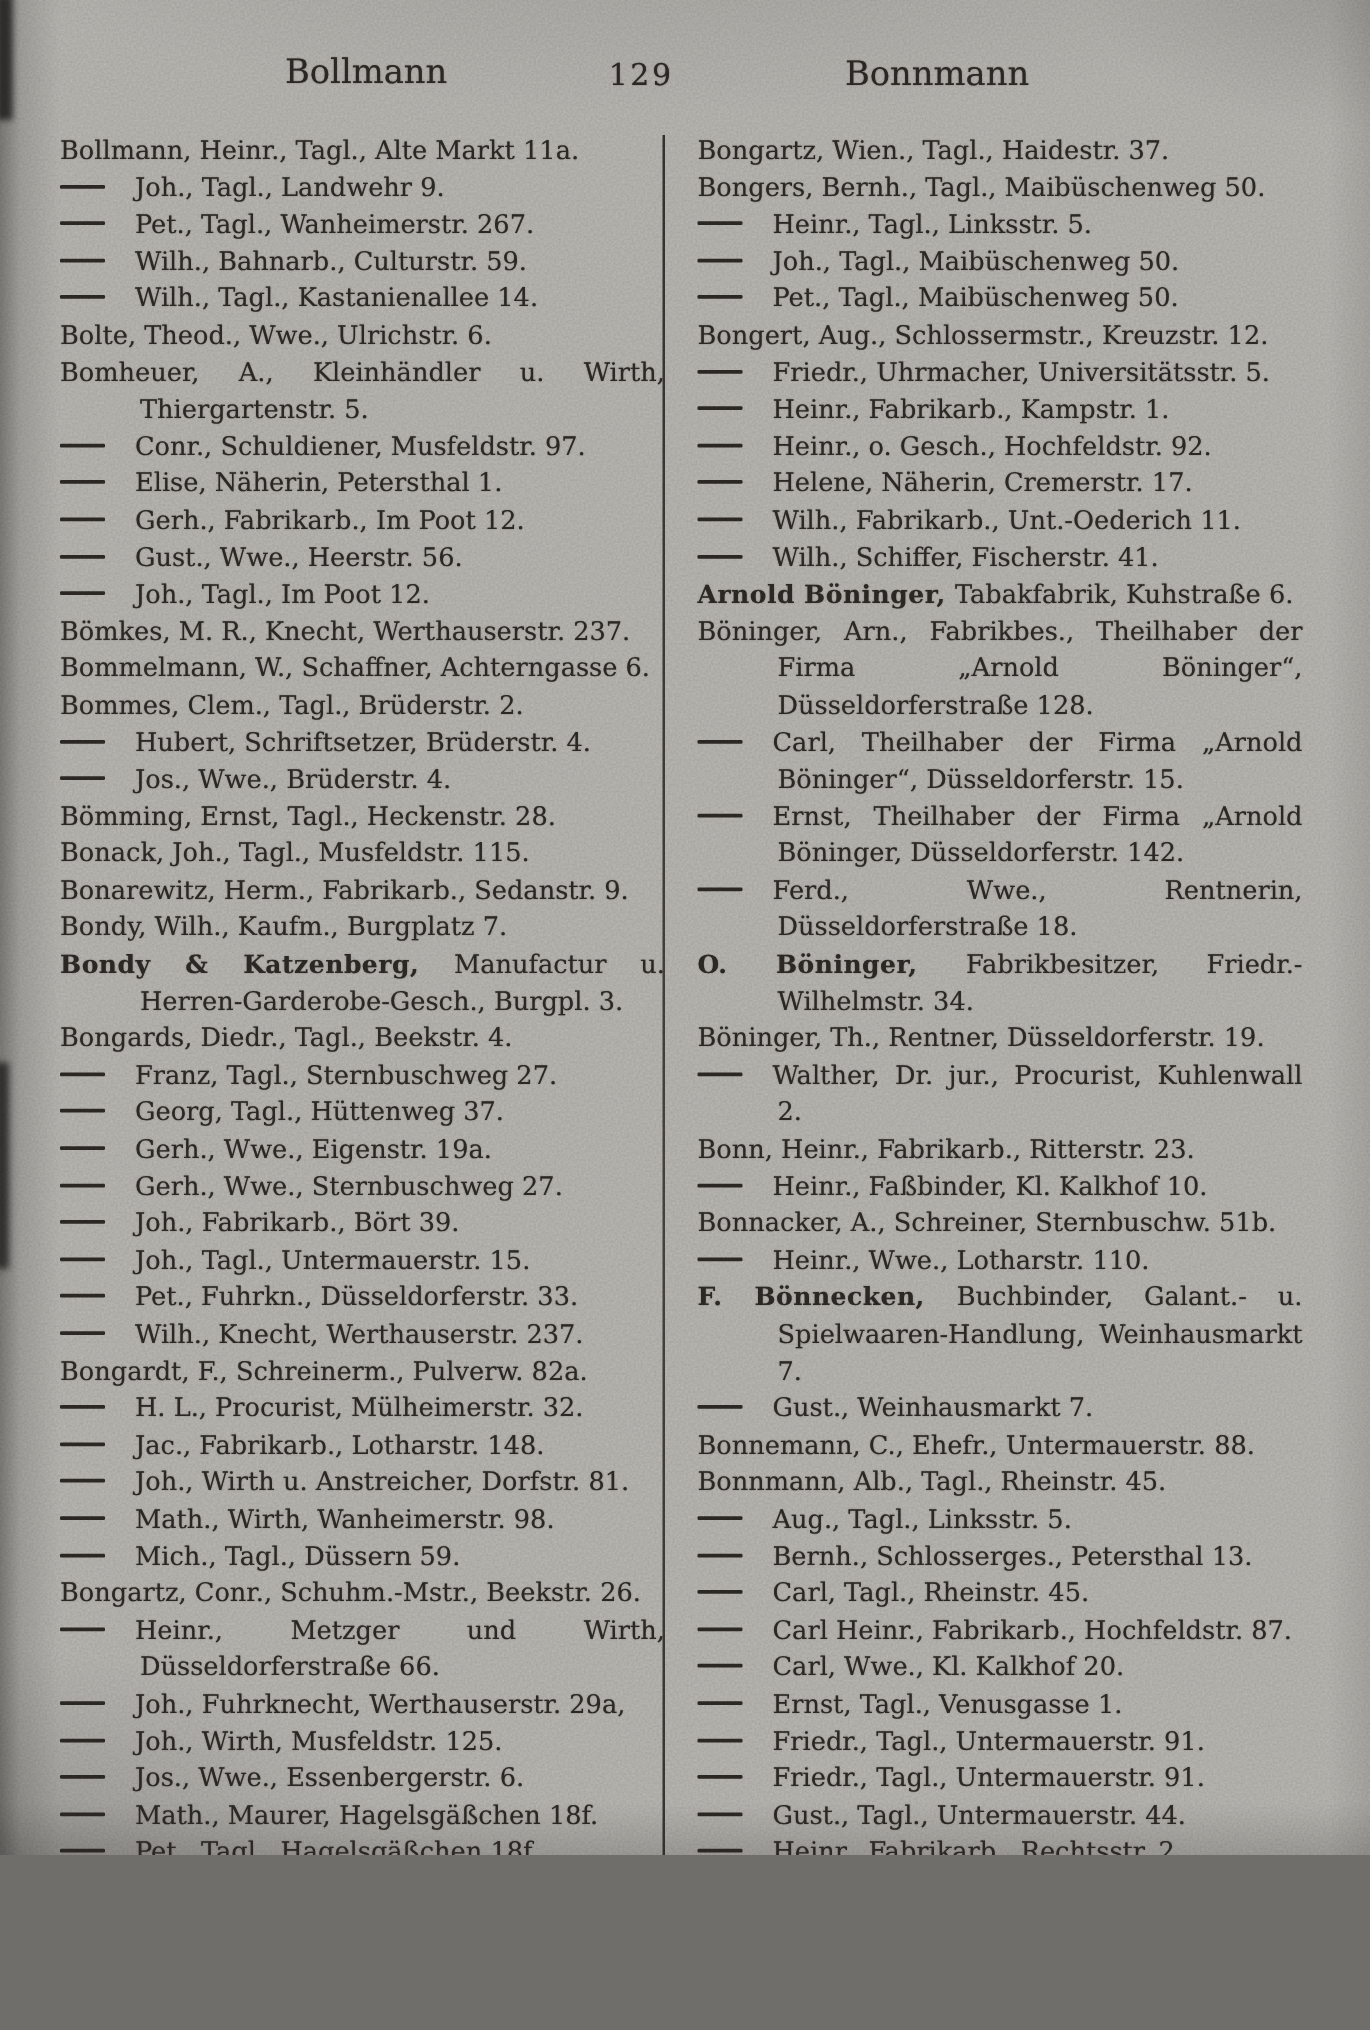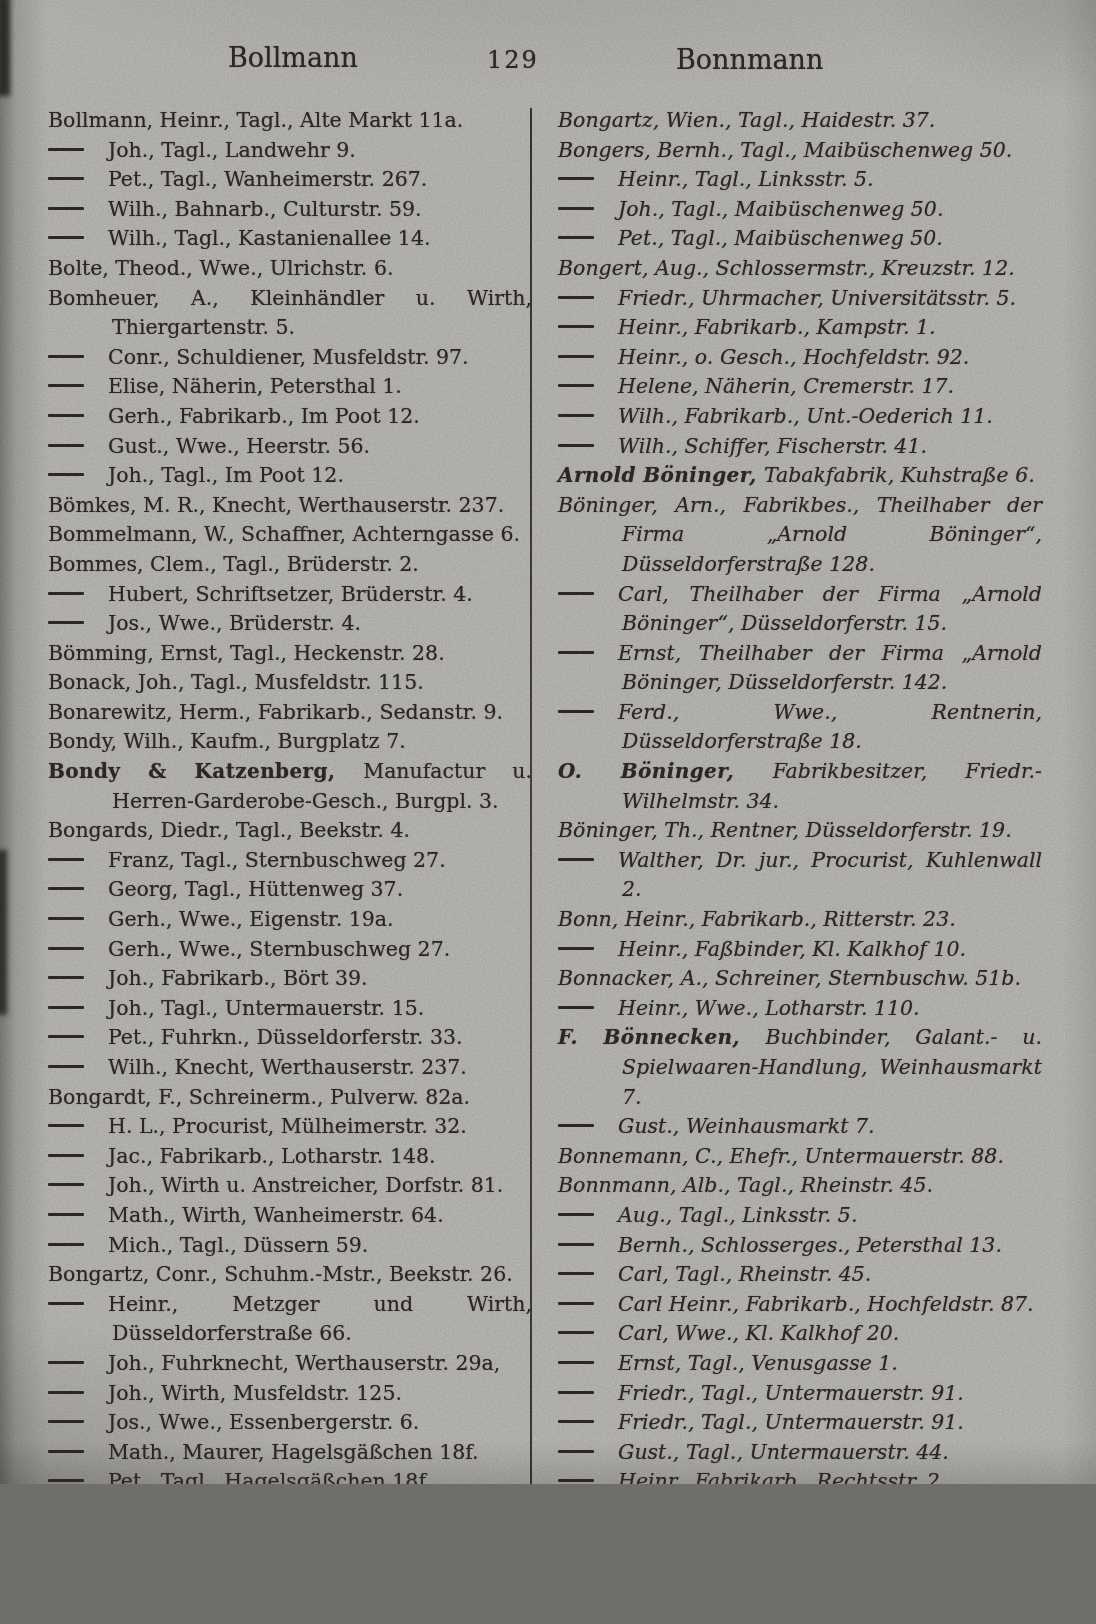--- a/index.html
+++ b/index.html
@@ -15,21 +15,21 @@
       linear-gradient(270deg, rgba(28,27,25,.10) 0px, rgba(28,27,25,0) 34px),
       linear-gradient(0deg, rgba(28,27,25,.16) 0px, rgba(28,27,25,0) 42px),
       var(--paper,#bcbab5);
   }
   .hdr { position:absolute; white-space:nowrap; text-shadow:0 0 1px rgba(40,37,33,.65); }
   .hdr-left  { left:228px; top:42px; font-size:27px; }
   .hdr-num   { left:487px; top:46px; font-size:24px; letter-spacing:2px; }
   .hdr-right { left:676px; top:44px; font-size:27px; }
   .col { position:absolute; top:106px; width:484px; }
   .col-left  { left:48px; }
-  .col-right { left:558px;font-style:italic; }
+  .col-right { left:558px; }
   .divider { position:absolute; left:530px; top:108px; width:2px; height:1456px;
              background:linear-gradient(180deg,#201e1b, #35322d 60%, #201e1b); opacity:.85; }
   .entry {
     font-size:20.5px; line-height:29.6px; text-align:justify;
     padding-left:64px; text-indent:-64px;
     text-shadow:0 0 1px rgba(46,43,39,.6);
   }
   .entry .lead { font-weight:bold; font-size:20px; letter-spacing:.4px; }
   .dash { display:inline-block; width:36px; height:3px; background:currentColor;
           margin-right:24px; vertical-align:6px; border-radius:1px; }
@@ -81,21 +81,21 @@
       <div class="entry"><span class="dash"></span><span>Gerh., Wwe., Eigenstr. 19a.</span></div>
       <div class="entry"><span class="dash"></span><span>Gerh., Wwe., Sternbuschweg 27.</span></div>
       <div class="entry"><span class="dash"></span><span>Joh., Fabrikarb., Bört 39.</span></div>
       <div class="entry"><span class="dash"></span><span>Joh., Tagl., Untermauerstr. 15.</span></div>
       <div class="entry"><span class="dash"></span><span>Pet., Fuhrkn., Düsseldorferstr. 33.</span></div>
       <div class="entry"><span class="dash"></span><span>Wilh., Knecht, Werthauserstr. 237.</span></div>
       <div class="entry"><span>Bongardt, F., Schreinerm., Pulverw. 82a.</span></div>
       <div class="entry"><span class="dash"></span><span>H. L., Procurist, Mülheimerstr. 32.</span></div>
       <div class="entry"><span class="dash"></span><span>Jac., Fabrikarb., Lotharstr. 148.</span></div>
       <div class="entry"><span class="dash"></span><span>Joh., Wirth u. Anstreicher, Dorfstr. 81.</span></div>
-      <div class="entry"><span class="dash"></span><span>Math., Wirth, Wanheimerstr. 64.</span></div>
+      <div class="entry"><span class="dash"></span><span>Math., Wirth, Wanheimerstr. 98.</span></div>
       <div class="entry"><span class="dash"></span><span>Mich., Tagl., Düssern 59.</span></div>
       <div class="entry"><span>Bongartz, Conr., Schuhm.-Mstr., Beekstr. 26.</span></div>
       <div class="entry"><span class="dash"></span><span>Heinr., Metzger und Wirth, Düsseldorferstraße 66.</span></div>
       <div class="entry"><span class="dash"></span><span>Joh., Fuhrknecht, Werthauserstr. 29a,</span></div>
       <div class="entry"><span class="dash"></span><span>Joh., Wirth, Musfeldstr. 125.</span></div>
       <div class="entry"><span class="dash"></span><span>Jos., Wwe., Essenbergerstr. 6.</span></div>
       <div class="entry"><span class="dash"></span><span>Math., Maurer, Hagelsgäßchen 18f.</span></div>
       <div class="entry"><span class="dash"></span><span>Pet., Tagl., Hagelsgäßchen 18f.</span></div>
       <div class="entry"><span class="dash"></span><span>Pet., Tagl., Lotharstr. 200.</span></div>
       <div class="entry"><span class="dash"></span><span>Theod., Tagl., Kammerstr. 64.</span></div>

